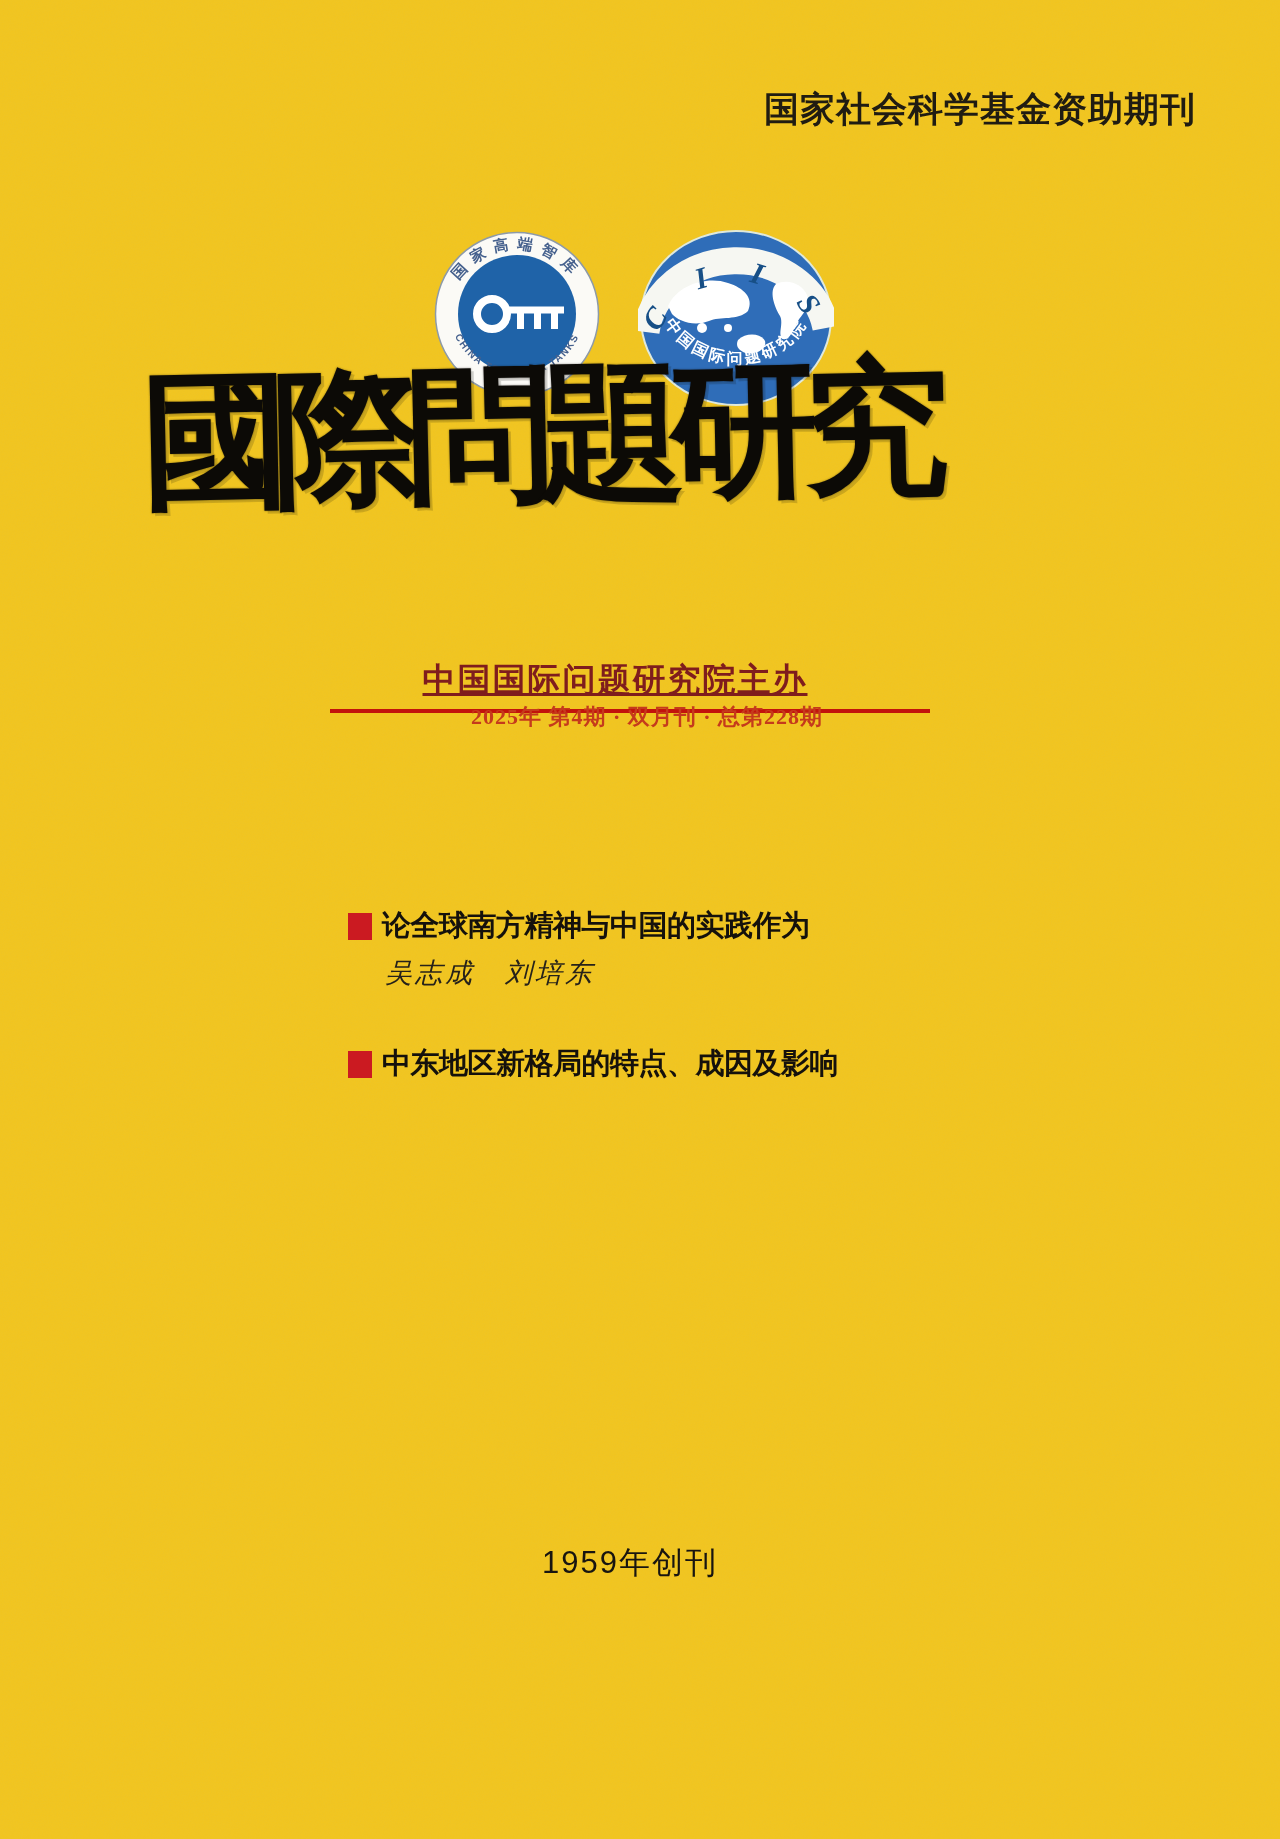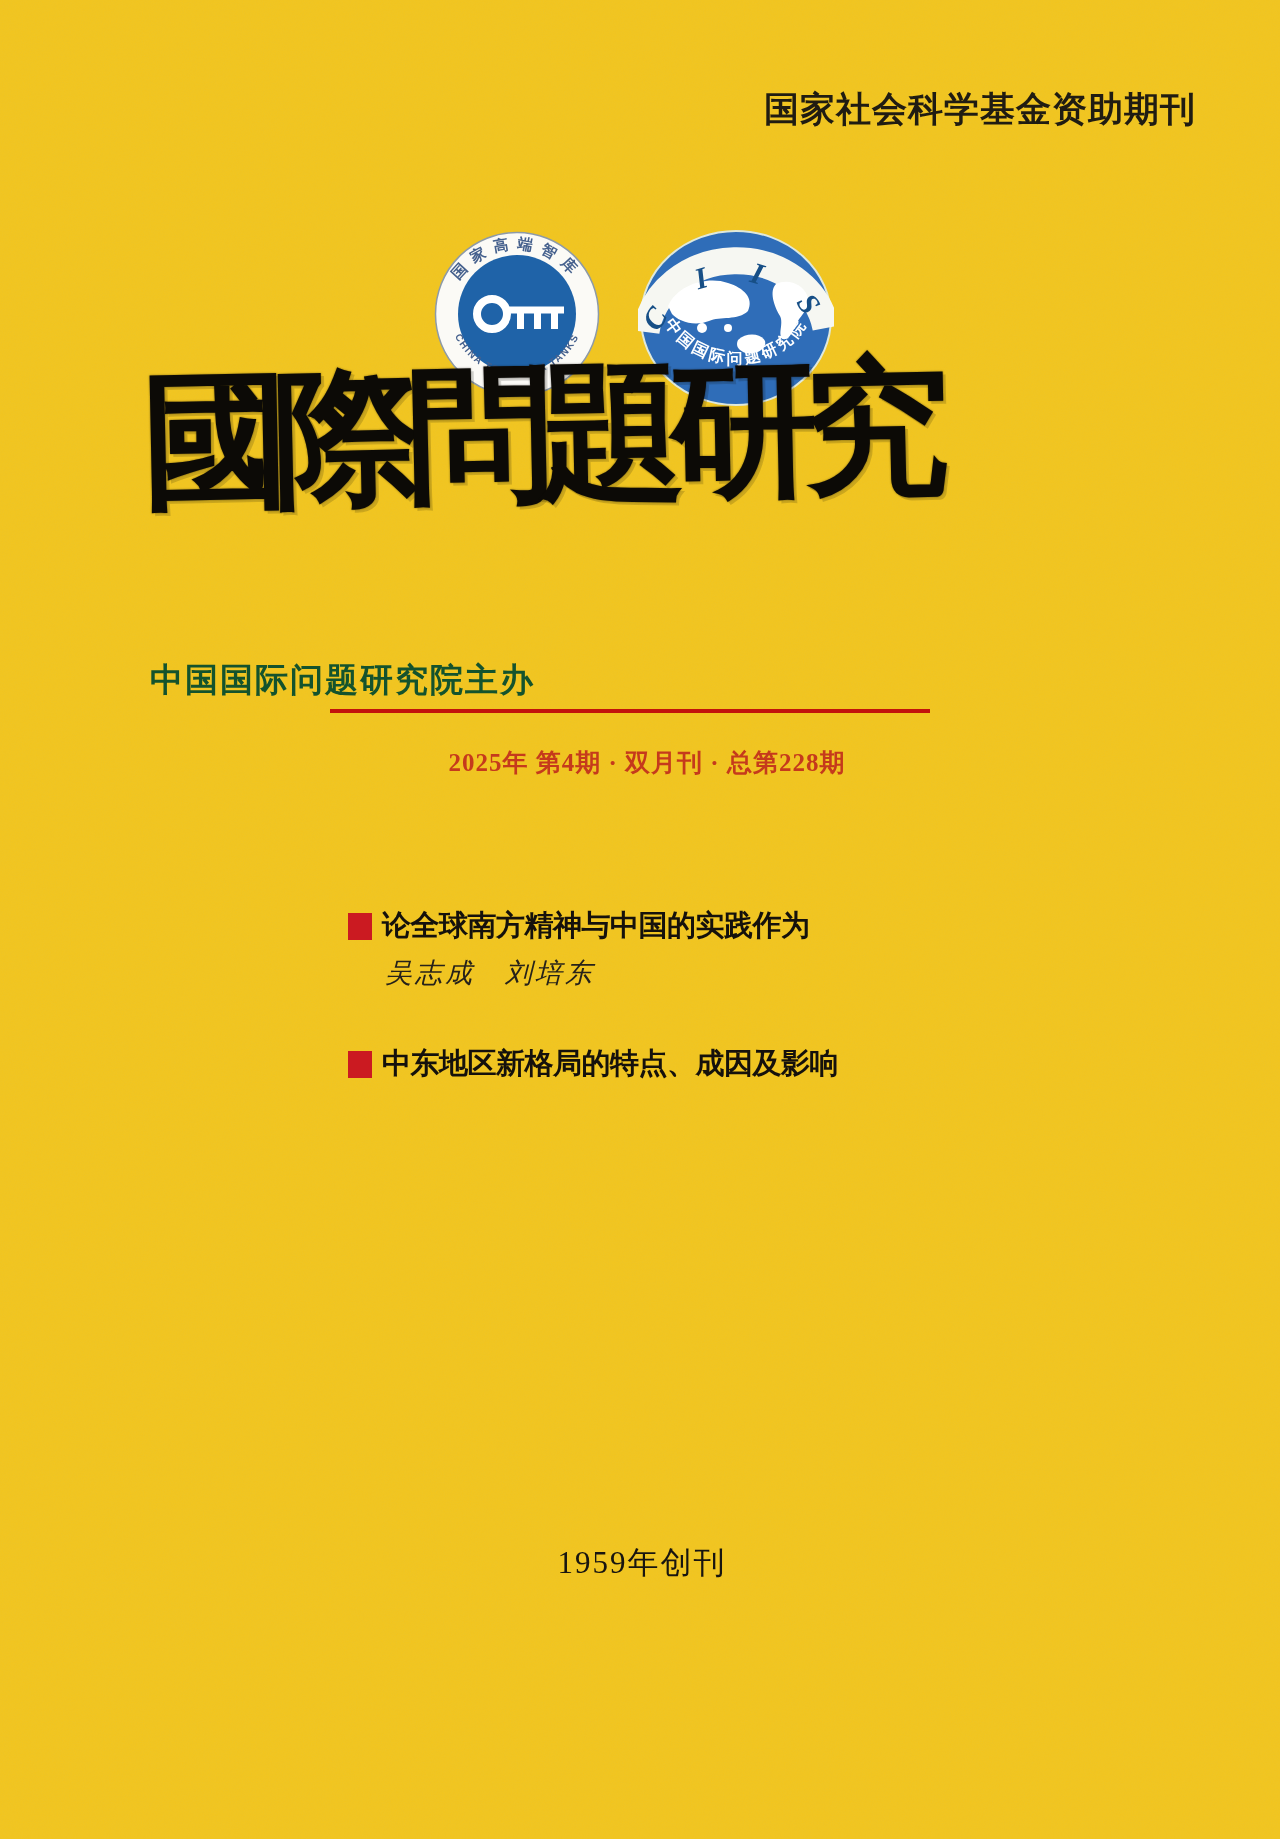--- a/index.html
+++ b/index.html
@@ -21,46 +21,46 @@
 
   .calligraphy {
     position:absolute; left:142px; top:336px; width:800px; white-space:nowrap;
     font-family:"DejaVu Serif","Liberation Serif",serif;
     font-size:148px; font-weight:900; letter-spacing:-16px; color:#0c0a06;
     transform:rotate(-1.2deg);
     text-shadow:3px 3px 0 rgba(12,10,6,0.16), 0 0 2px rgba(12,10,6,0.55);
   }
 
   .publisher {
-    position:absolute; top:658px; left:150px; width:930px; 
-    font-size:33px; font-weight:600; letter-spacing:2px; color:#14532d;
+    position:absolute; top:658px; left:150px; width:930px; text-align:center;
+    font-size:33px; font-weight:600; letter-spacing:2px; color:#7f1d1d;text-decoration:underline;
   }
   .rule { position:absolute; left:330px; top:709px; width:600px; height:4px; background:#c2130c; }
   .issue {
-    position:absolute; top:746px; left:167px; width:960px; text-align:center;
-    font-size:25px; font-weight:600; letter-spacing:1px; color:#c53a1c;
+    position:absolute; top:702px; left:167px; width:960px; text-align:center;
+    font-size:22px; font-weight:600; letter-spacing:1px; color:#c53a1c;
   }
 
   .toc { position:absolute; left:348px; top:906px; width:640px; }
   .article { margin-bottom:53px; }
   .article-head { display:flex; align-items:flex-start; }
   .bullet { width:24px; height:27px; background:#cb1a21; margin-top:7px; flex:none; }
   .article-title {
     margin-left:10px; font-size:29px; font-weight:700; color:#15110c;
     line-height:38px; letter-spacing:-0.5px;
   }
   .article-authors {
     margin-left:37px; margin-top:11px; font-size:27px; font-style:italic;
     color:#26221a; letter-spacing:3px;
   }
 
   .founded {
     position:absolute; top:1542px; left:0; width:1260px; text-align:center;
-    font-family:Liberation Serif, serif;
-    font-size:31px; letter-spacing:2px; color:#181510;padding-left:12px;
+    font-family:Liberation Sans, sans-serif;
+    font-size:31px; letter-spacing:2px; color:#181510;
   }
 </style>
 </head>
 <body>
 
 <div class="page">
 
   <svg class="texture" width="1280" height="1839" xmlns="http://www.w3.org/2000/svg">
     <filter id="grain">
       <feTurbulence type="fractalNoise" baseFrequency="0.85" numOctaves="2" stitchTiles="stitch"></feTurbulence>

